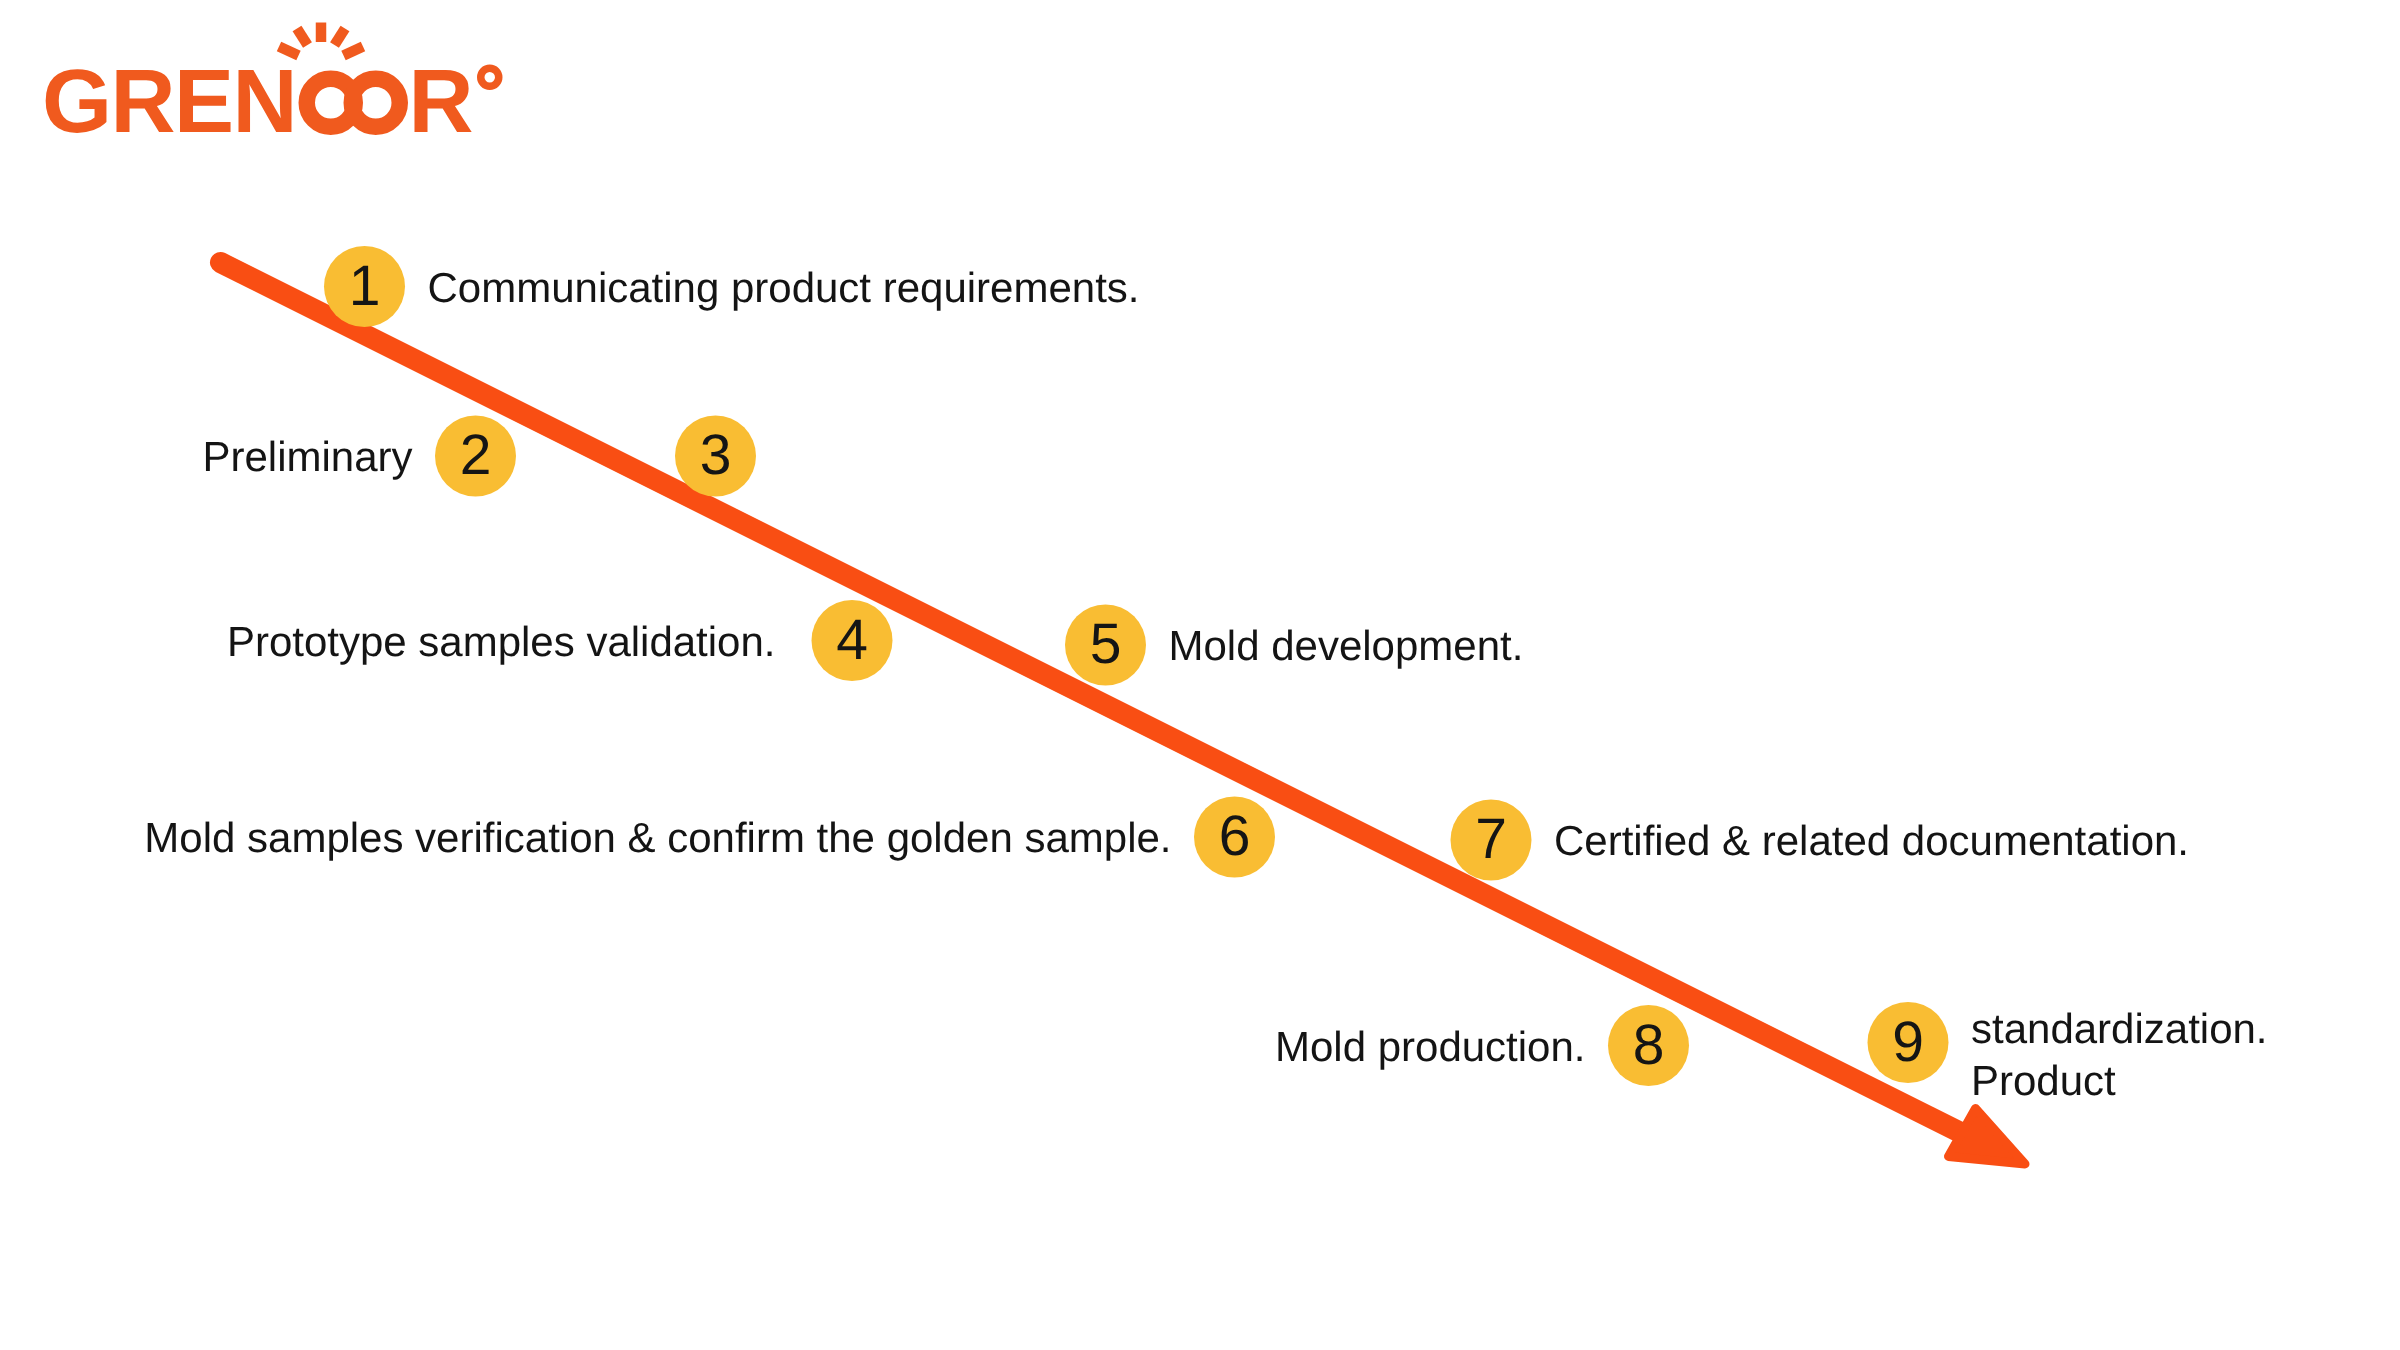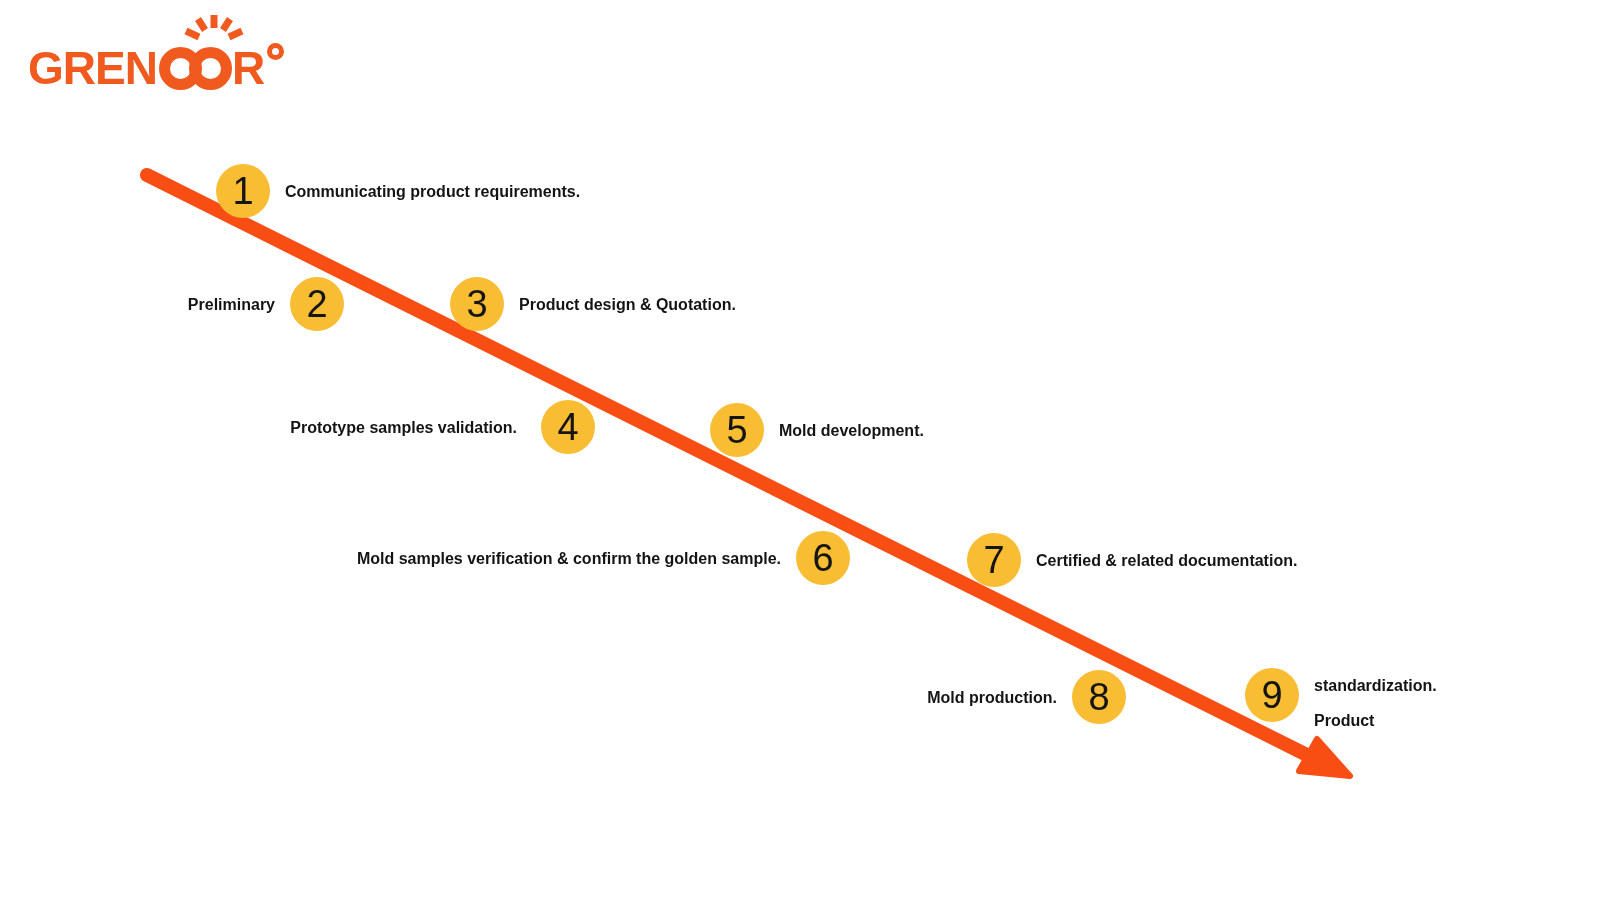--- a/index.html
+++ b/index.html
@@ -16,21 +16,21 @@
     position:absolute;left:28px;top:14px;
     width:320px;height:90px;
   }
   .logo-rays{
     position:absolute;left:148px;top:0;
   }
   .logo-row{
     position:absolute;left:0;top:26px;
     display:flex;align-items:center;
     color:var(--logo-orange);
-    font-weight:bold;font-size:46px;letter-spacing:-1px;
+    font-weight:bold;font-size:60px;letter-spacing:-1px;
     line-height:56px;
   }
   .logo-ring{
     width:21px;height:21px;
     border:11px solid var(--logo-orange);
     border-radius:50%;
     background:transparent;
     flex:0 0 auto;
   }
   .ring-2{margin-left:-13px;}
@@ -58,21 +58,21 @@
   .badge{
     flex:0 0 auto;
     width:54px;height:54px;
     border-radius:50%;
     background:var(--badge-yellow);
     display:flex;align-items:center;justify-content:center;
     font-size:38px;font-weight:400;
     color:#151515;
   }
   .lbl{
-    font-size:16px;font-weight:bold;
+    font-size:28px;font-weight:normal;
     line-height:35px;
     color:var(--label-black);
     white-space:nowrap;
   }
   .lbl span{display:block;}
   .step.left .lbl{text-align:right;}
   .step.right .lbl{text-align:left;}
   .step9-lbl{margin-top:16px;}
 </style>
 </head>
@@ -118,23 +118,20 @@
       <span>Preliminary</span>
     </div>
     <div class="badge">
         <span>2</span>
       </div>
   </div>
 
   <div class="step right" style="left:450px;top:277px;">
     <div class="badge">
         <span>3</span>
-      </div>
-    <div class="lbl">
-        <span>Product design &amp; Quotation.</span>
       </div>
   </div>
 
   <div class="step left" style="right:1005px;top:400px;gap:24px;">
     <div class="lbl">
         <span>Prototype samples validation.</span>
       </div>
     <div class="badge">
         <span>4</span>
       </div>

